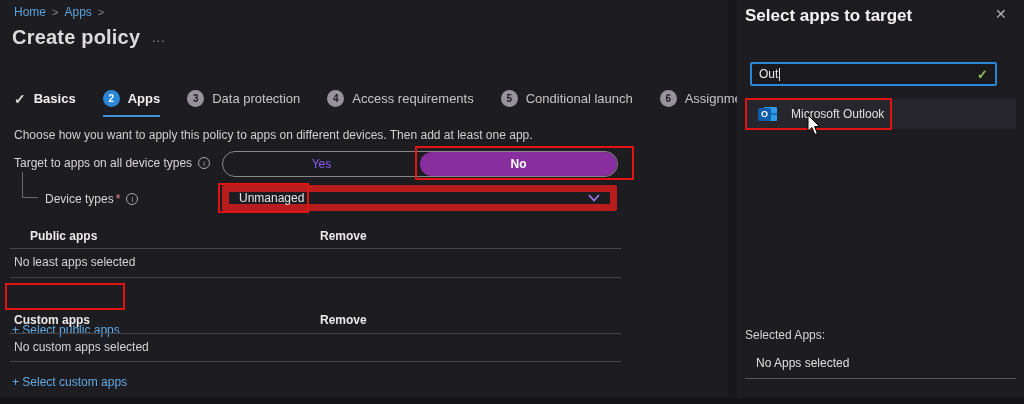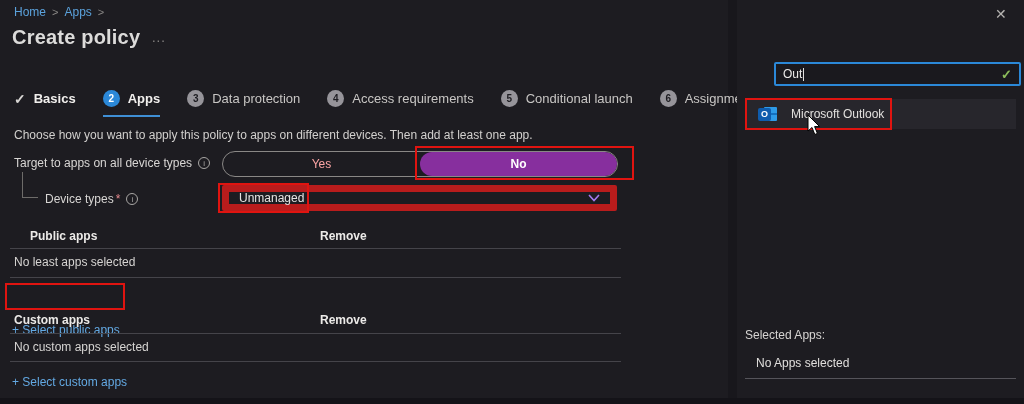--- a/index.html
+++ b/index.html
@@ -46,21 +46,21 @@
     display:inline-flex; width:12px; height:12px; border:1px solid #a8a6a4; border-radius:50%;
     color:#a8a6a4; font-size:8px; align-items:center; justify-content:center; font-style:normal;
   }
   .required { color:#e4888d; margin-left:2px; }
   .connector { position:absolute; left:22px; top:172px; width:16px; height:26px;
     border-left:1px solid #6d6b69; border-bottom:1px solid #6d6b69; }
   
   .toggle { position:absolute; left:222px; top:151px; width:396px; height:26px;
     border:1px solid #8a8886; border-radius:13px; display:flex; overflow:hidden; cursor:pointer; background:#1d1c21; }
   .toggle-opt { flex:1; display:flex; align-items:center; justify-content:center; font-size:12px; }
-  .toggle-yes { color:#fca5a5; }
+  .toggle-yes { color:#8b5cf6; }
   .toggle-no { background:#872f9e; border-radius:13px; color:#ffffff; font-weight:bold; }
   
   .dropdown { position:absolute; left:222px; top:185px; width:395px; height:26px;
     border:7px solid #b91c1c; border-radius:2px; display:flex; align-items:center;
     padding:0 10px; background:#1d1c21; cursor:pointer; }
   .dropdown-value { flex:1; color:#e6e4e2; font-size:12px; }
   .chevron { width:12px; height:8px; }
   
   .redrect { position:absolute; border:2px solid #e01410; pointer-events:none; }
   .rr-no { left:415px; top:146px; width:219px; height:34px; }
@@ -69,21 +69,21 @@
   .rr-outlook { left:8px; top:98px; width:147px; height:32px; }
   
   .tbl-header { position:absolute; font-size:12px; font-weight:bold; color:#eceae8; }
   .tbl-cell { position:absolute; font-size:12px; color:#d6d4d2; }
   .divider { position:absolute; left:10px; width:611px; height:1px; background:#45444a; }
   .link { position:absolute; font-size:12px; color:#63a9e3; cursor:pointer; }
   
   .panel-title { position:absolute; left:8px; top:6px; font-size:17px; font-weight:bold; color:#f3f1ef; }
   .close-btn { position:absolute; left:258px; top:6px; font-size:14px; color:#b5b3b1; cursor:pointer; }
   .search-box { position:absolute; left:13px; top:62px; width:247px; height:24px;
-    border:2px solid #2b88d8; border-radius:2px; background:#1a191e; display:flex; align-items:center; padding:8px 7px;margin-left:24px; }
+    border:2px solid #2b88d8; border-radius:2px; background:#1a191e; display:flex; align-items:center; padding:8px 7px; }
   .search-text { color:#eceae8; font-size:12px; }
   .caret { display:inline-block; width:1px; height:13px; background:#e0dedc; margin-left:1px; }
   .search-check { margin-left:auto; color:#8cbd5b; font-size:13px; font-weight:bold; }
   .result-row { position:absolute; left:8px; top:99px; width:271px; height:30px;
     background:#27262c; display:flex; align-items:center; gap:13px; padding-left:13px; cursor:pointer; }
   .result-label { font-size:12px; color:#e2e0de; }
   .outlook-icon { position:relative; width:20px; height:17px; flex:0 0 20px; }
   .outlook-back { position:absolute; left:6px; top:1px; width:13px; height:14px; background:#2e9be8; border-radius:1px; }
   .outlook-band { position:absolute; left:6px; top:7px; width:13px; height:2px; background:#1470c0; }
   .outlook-front { position:absolute; left:0; top:2px; width:13px; height:13px; background:#0f5cad; border-radius:2px;
@@ -176,20 +176,21 @@
   <div class="tbl-header" style="left:14px; top:313px;">Custom apps</div>
   <div class="tbl-header" style="left:320px; top:313px;">Remove</div>
   <div class="divider" style="top:333px;"></div>
   <div class="tbl-cell" style="left:14px; top:340px;">No custom apps selected</div>
   <div class="divider" style="top:361px;"></div>
   <div class="link" style="left:12px; top:375px;">+ Select custom apps</div>
 
 </div>
 
 <div class="panel">
+  <div class="panel-title">Select apps to target</div>
   <div class="close-btn">✕</div>
 
   <div class="search-box">
     <span class="search-text">Out</span>
       <span class="caret"></span>
     <span class="search-check">✓</span>
   </div>
 
   <div class="result-row">
     <span class="outlook-icon">

